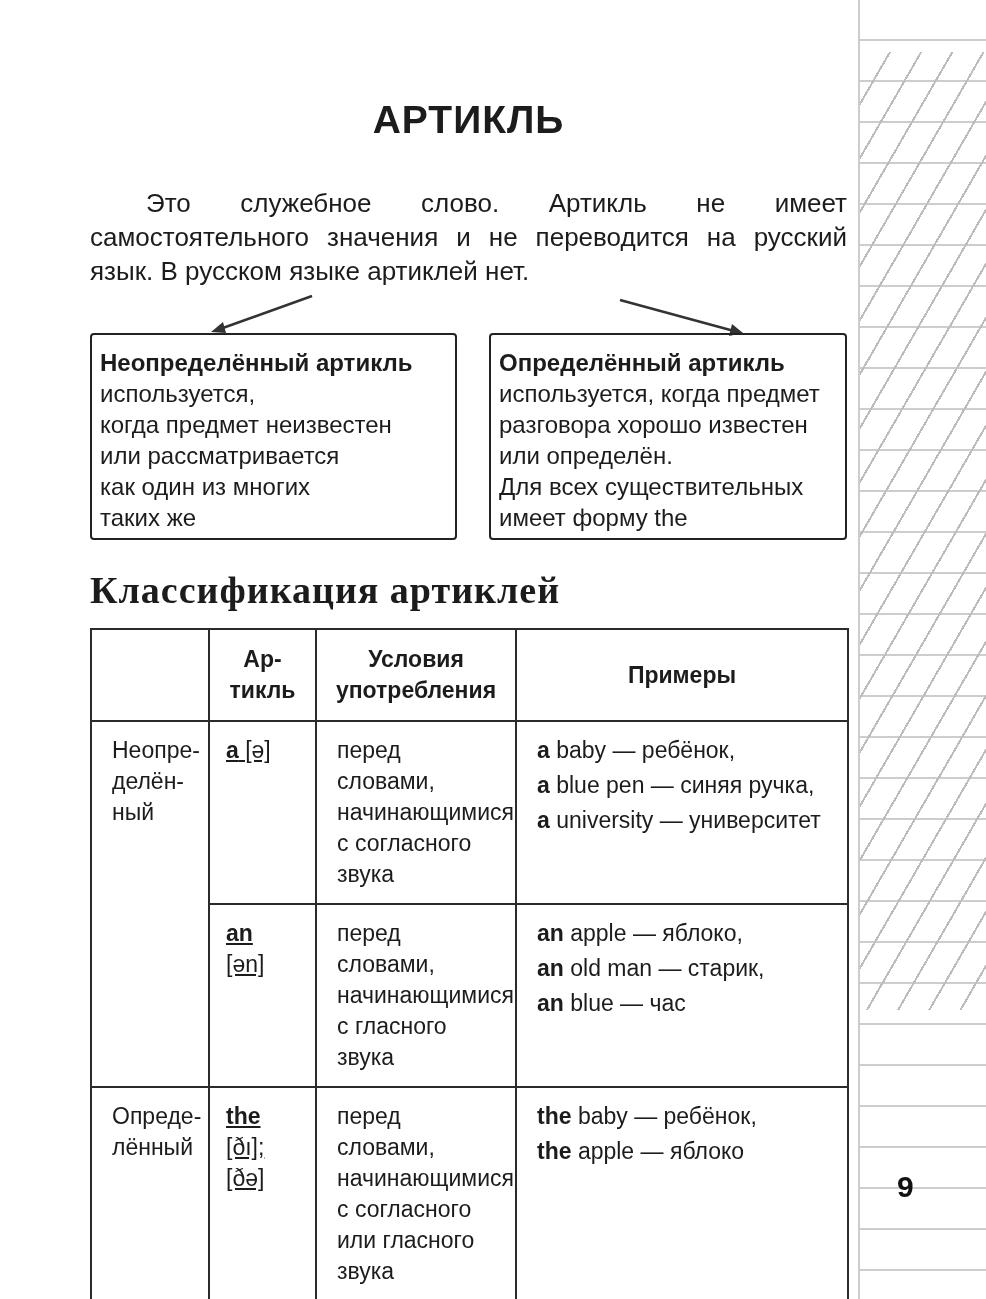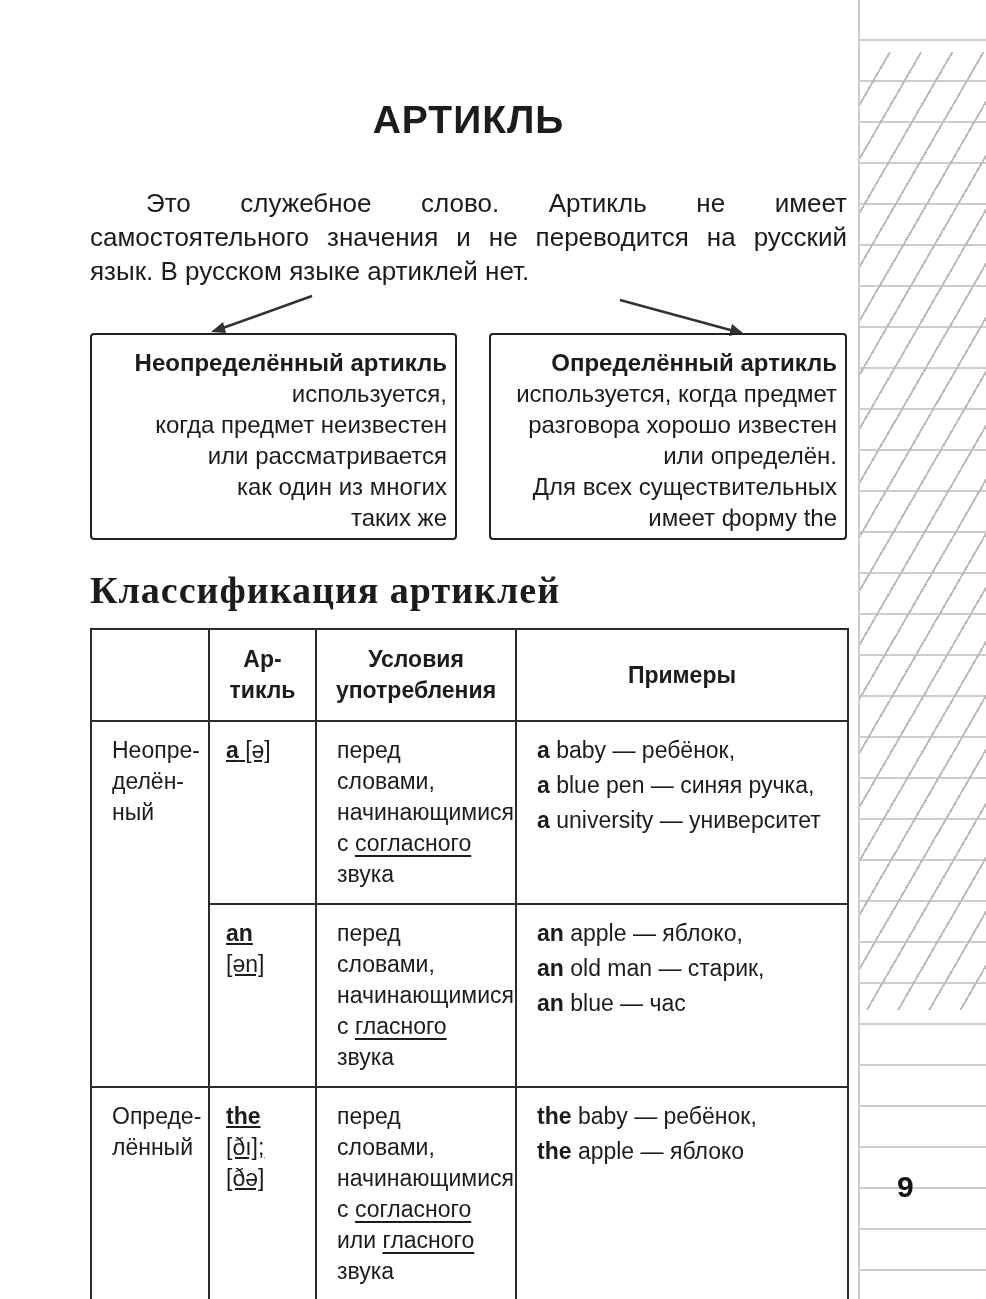--- a/index.html
+++ b/index.html
@@ -15,21 +15,21 @@
 
   .title{position:absolute;top:98px;left:90px;width:757px;text-align:center;
         font-size:39px;font-weight:700;letter-spacing:1px;}
   .intro{position:absolute;top:186px;left:90px;width:757px;font-size:26px;line-height:34px;
         text-align:justify;text-indent:56px;}
 
   .arrows{position:absolute;top:290px;left:90px;width:757px;height:48px;}
 
   .boxes{position:absolute;top:333px;left:90px;width:757px;display:flex;gap:32px;}
   .infobox{box-sizing:border-box;border:2px solid #222;border-radius:4px;
-        padding:12px 8px;text-align:right;font-size:24px;line-height:31px;height:207px;}
+        padding:12px 8px;text-align:left;font-size:24px;line-height:31px;height:207px;}
   .infobox.left{width:367px;}
   .infobox.right{width:358px;}
   .infobox .bx-title{font-weight:700;}
   .infobox .bx-body{white-space:pre-line;}
 
   .section-heading{position:absolute;top:568px;left:90px;width:757px;text-align:left;
         font-family:"Liberation Serif",serif;font-size:38px;font-weight:700;letter-spacing:1px;}
 
   table.tbl{position:absolute;top:628px;left:90px;width:757px;border-collapse:collapse;
         font-size:23px;line-height:31px;table-layout:fixed;}
@@ -37,21 +37,21 @@
   .tbl th,.tbl td{border:2px solid #2b2b2b;vertical-align:top;padding:13px 20px;text-align:left;}
   .tbl th{text-align:center;vertical-align:middle;font-weight:700;white-space:pre-line;padding:10px 4px;height:70px;}
   .label-cell{white-space:pre-line;}
   td.article-col{padding-left:16px;text-decoration:underline;}
   .ex{margin-bottom:4px;}
   tr.r1 td{height:118px;}
   tr.r2 td{height:122px;}
   tr.r3 td{height:180px;}
 
   .b{font-weight:700;}
-  .u{text-decoration:underline;text-underline-offset:4px;}
+  .u{text-underline-offset:4px;}
 
   .page-number{position:absolute;top:1170px;left:897px;font-size:30px;font-weight:700;color:#111;}
 </style>
 </head>
 <body>
 
 <div class="page">
 
   <div class="margin-strip">
     <div class="margin-diagonals"></div>

